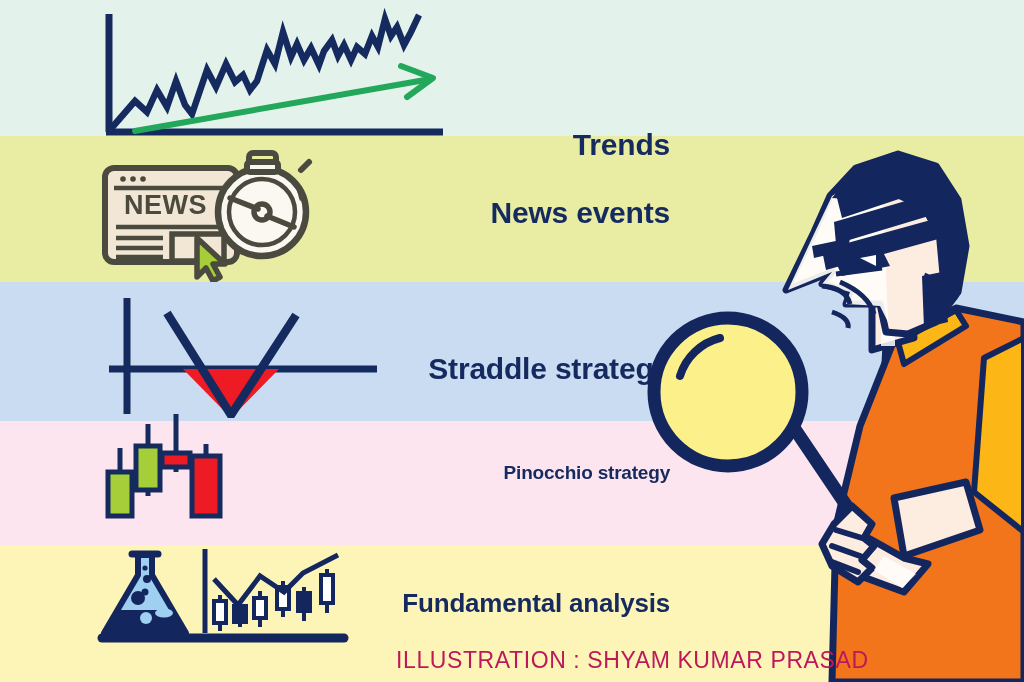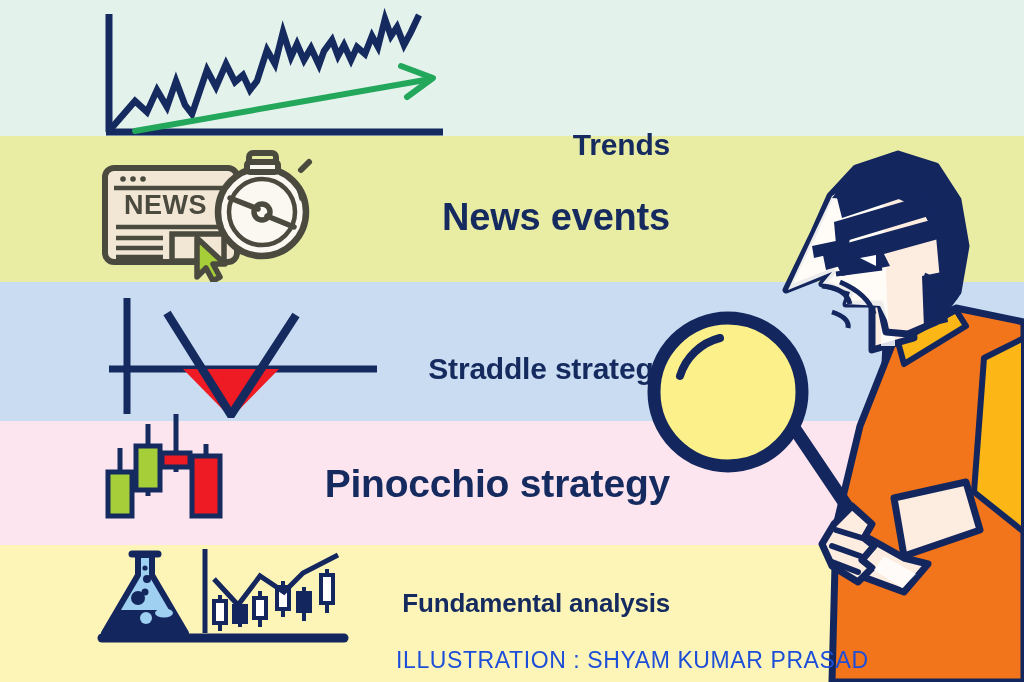--- a/index.html
+++ b/index.html
@@ -33,33 +33,33 @@
     position: absolute;
     font-family: "Liberation Sans", sans-serif;
     font-weight: bold;
     color: #152a5e;
     white-space: nowrap;
     text-align: right;
     right: 354px;
     letter-spacing: -0.2px;
   }
   #label-trends      { top: 81px;  font-size: 30px; margin-top: 47px; }
-  #label-news        { top: 196px; font-size: 38px; margin-left: 20px; }
+  #label-news        { top: 196px; font-size: 30px; margin-left: 20px; }
   #label-straddle    { top: 352px; font-size: 30px; }
-  #label-pinocchio   { top: 462px; font-size: 39px; }
+  #label-pinocchio   { top: 462px; font-size: 19px; }
   #label-fundamental { top: 588px; font-size: 26px; }
 
   #credit {
     position: absolute;
     top: 647px;
     left: 396px;
     font-family: "Liberation Sans", sans-serif;
     font-size: 23px;
     font-weight: normal;
-    color: #1d4ed8;
+    color: #be185d;
     letter-spacing: 0.6px;
     white-space: nowrap;
   }
 
   .icon-svg {
     position: absolute;
     display: block;
   }
   #icon-trends      { left: 95px;  top: 2px;   }
   #icon-news        { left: 96px;  top: 140px; }

